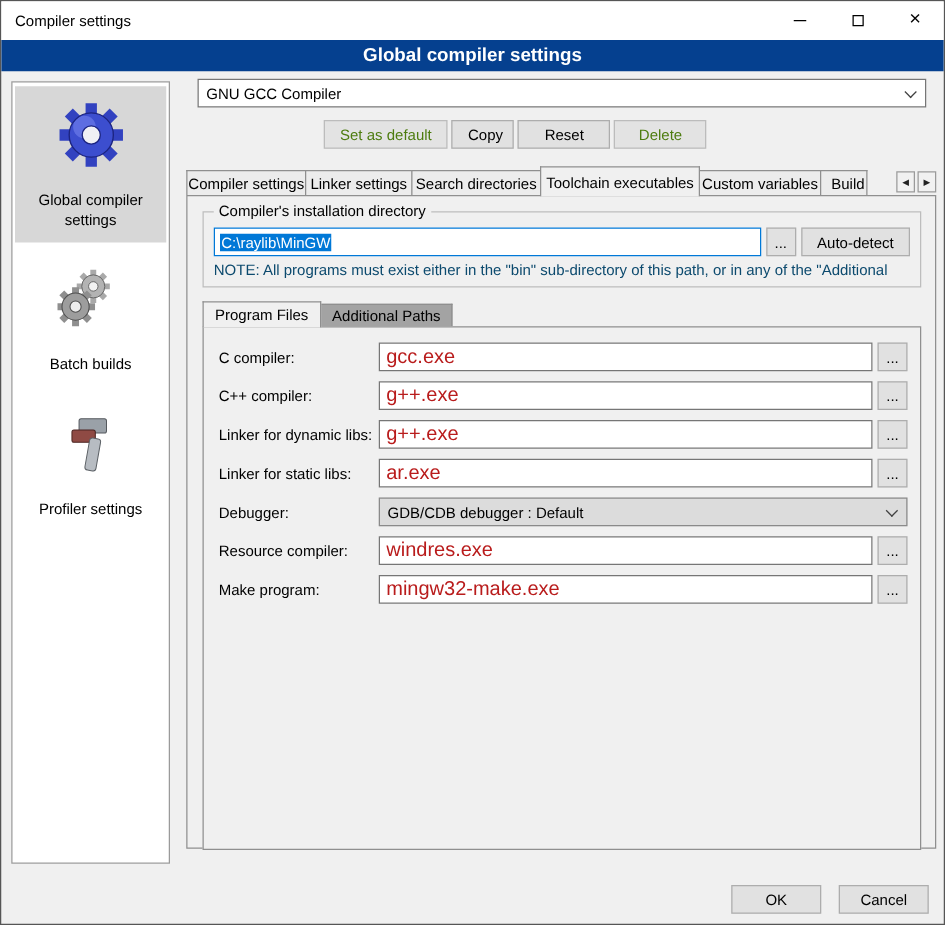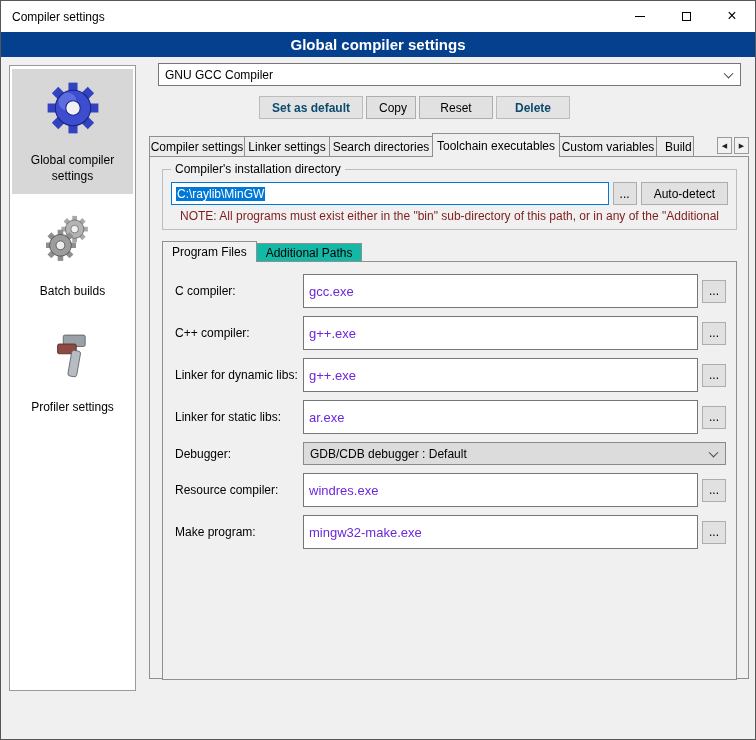--- a/index.html
+++ b/index.html
@@ -31,21 +31,21 @@
   .mrow{margin:0 8px 0 12px;}
   .toplabel{margin:4px 8px 4px 12px;}
   .combo{height:23px;border:1px solid #767676;background:#fff;display:flex;align-items:center;
     padding:0 24px 0 6px;position:relative;white-space:nowrap;overflow:hidden;}
   .combo.gray{background:#dcdcdc;border-color:#8a8a8a;}
   .chev{position:absolute;right:8px;top:50%;width:7px;height:7px;
     border-right:1.5px solid #404040;border-bottom:1.5px solid #404040;
     transform:translateY(-70%) rotate(45deg);}
   .btn{height:23px;background:#e1e1e1;border:1px solid #adadad;font-family:inherit;
     font-size:12px;padding:0 12px;color:#000;}
-  .btn:disabled{color:#0c4a6e;background:#e3e3e3;border-color:#bcbcbc;font-weight:bold;}
+  .btn:disabled{color:#4d7c0f;background:#e3e3e3;border-color:#bcbcbc;}
   .btn.dots{width:24px;padding:0;}
   .btn.wide{width:72px;}
   .btnrow{display:flex;gap:3px;margin-top:10px;align-items:center;}
   .btnrow .first{margin-left:101px;}
   .btnrow .reset{margin-left:auto;}
   
   .tabwrap{margin:13px 0 0 3px;width:600px;}
   .tabbar{display:flex;align-items:flex-end;height:24px;position:relative;}
   .tab{height:20px;border:1px solid #8f8f8f;border-bottom:none;background:#ececec;
     display:flex;align-items:center;justify-content:center;white-space:nowrap;
@@ -58,33 +58,33 @@
     align-items:center;justify-content:center;font-size:7px;color:#222;}
   .tabcontent{border:1px solid #8f8f8f;background:#f0f0f0;height:523px;
     padding:12px 11px 0 12px;position:relative;z-index:1;}
   
   .groupbox{border:1px solid #bdbdbd;position:relative;margin:0 0 10px;padding:12px 8px 6px;}
   .group-label{position:absolute;top:-8px;left:8px;background:#f0f0f0;padding:0 4px;}
   .dirrow{display:flex;gap:4px;align-items:center;}
   .textbox{flex:1;height:23px;border:1px solid #0078d7;background:#fff;display:flex;
     align-items:center;padding:0 4px;overflow:hidden;white-space:nowrap;}
   .seltext{background:#0078d7;color:#fff;padding:0 1px;}
-  .note{color:#7f1d1d;margin-top:4px;white-space:nowrap;overflow:hidden;text-align:center;}
+  .note{color:#0c4a6e;margin-top:4px;white-space:nowrap;overflow:hidden;}
   
   .innertabbar{display:flex;align-items:flex-end;height:21px;position:relative;}
-  .itab{height:18px;border:1px solid #8f8f8f;border-bottom:none;background:#14b8a6;
+  .itab{height:18px;border:1px solid #8f8f8f;border-bottom:none;background:#a3a3a3;
     display:flex;align-items:center;padding:0 9px;margin-right:-1px;white-space:nowrap;cursor:default;}
   .itab.active{height:21px;background:#f0f0f0;margin-bottom:-1px;position:relative;z-index:3;}
   .innercontent{border:1px solid #8f8f8f;background:#f0f0f0;height:419px;
     padding:12px 10px 0 12px;position:relative;z-index:1;}
   
   .frow{display:flex;align-items:center;margin-bottom:8px;}
   .flabel{width:128px;flex:none;}
-  .tfield{flex:1;height:23px;border:1px solid #767676;background:#fff;padding:16px 5px;
-    font-family:inherit;font-size:13px;color:#6d28d9;}
+  .tfield{flex:1;height:23px;border:1px solid #767676;background:#fff;padding:0 5px;
+    font-family:inherit;font-size:16px;color:#b91c1c;}
   .frow .btn.dots{margin-left:4px;}
   .frow .combo{flex:1;}
   
   .footer{position:absolute;right:12px;bottom:8px;display:flex;gap:14px;}
 </style>
 </head>
 <body>
 
 <div class="window">
 
@@ -256,14 +256,18 @@
             <div class="flabel">Make program:</div>
             <input class="tfield" value="mingw32-make.exe" style="">
             <button class="btn dots">...</button>
           </div>
 
         </div>
       </div>
     </div>
   </div>
 
+  <div class="footer">
+    <button class="btn wide">OK</button>
+    <button class="btn wide">Cancel</button>
+  </div>
 
 </div>
 
 </body></html>

